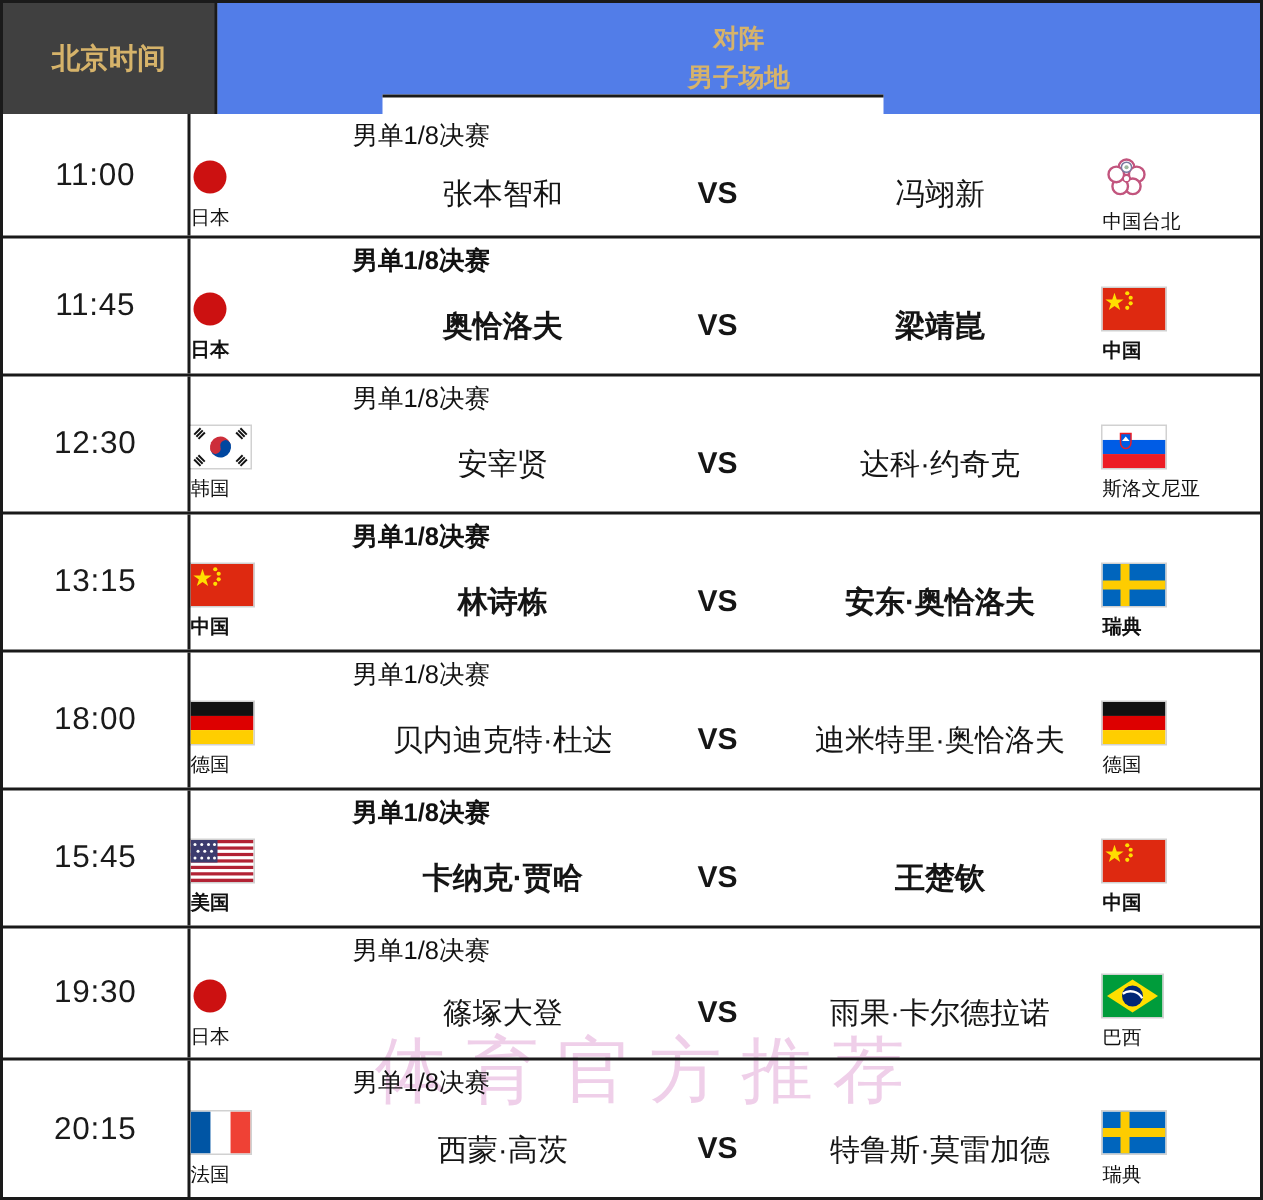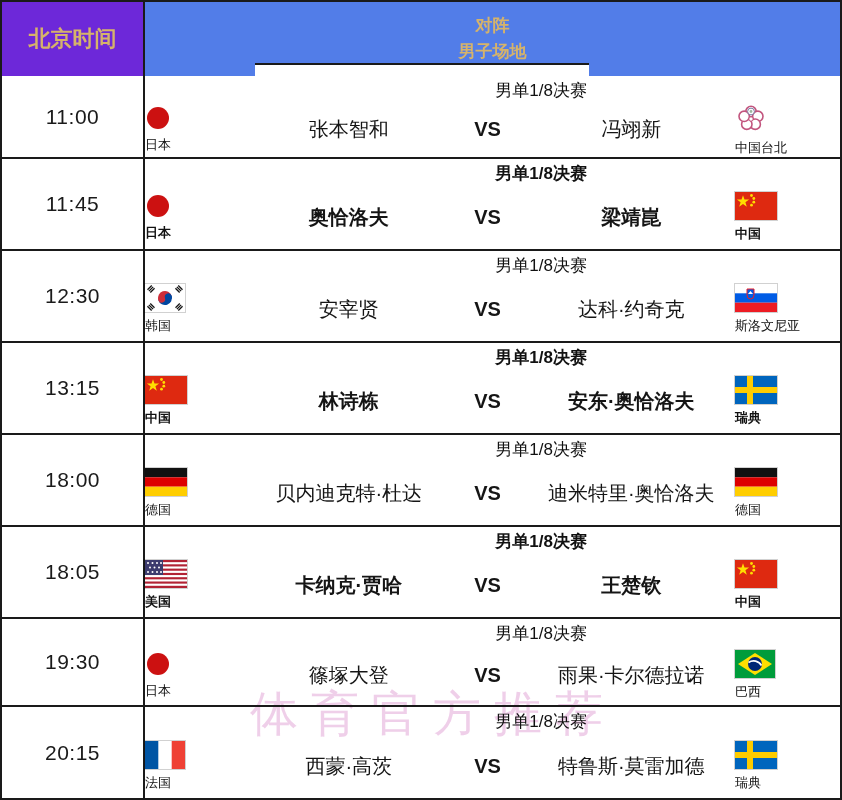--- a/index.html
+++ b/index.html
@@ -1,37 +1,37 @@
 <!DOCTYPE html>
 <html><head>
 <meta charset="utf-8">
 <style>
   html,body{margin:0;padding:0;background:#fff;}
   body{width:842px;height:800px;font-family:"Liberation Sans",sans-serif;}
   .table{position:relative;width:842px;height:800px;box-sizing:border-box;
          border:2px solid #1a1a1a;background:#fff;overflow:hidden;}
   
   .header-row{display:flex;height:74px;}
-  .time-header{width:143px;background:#6d28d9;color:#D6B36A;font-weight:700;
-               font-size:22px;display:flex;align-items:center;justify-content:center;
+  .time-header{width:143px;background:#404040;color:#D6B36A;font-weight:700;
+               font-size:19px;display:flex;align-items:center;justify-content:center;
                border-right:2px solid #1a1a1a;box-sizing:border-box;}
   .venue-header{flex:1;background:#527DE8;color:#D6B36A;font-weight:700;font-size:17px;
                 text-align:center;display:flex;flex-direction:column;justify-content:center;
                 line-height:1.55;}
   .header-tab{position:absolute;left:253px;top:61px;width:334px;height:13px;
               background:#fff;border-top:2px solid #1a1a1a;box-sizing:border-box;z-index:3;}
   
   #rows{position:relative;z-index:2;}
   .row{display:flex;box-sizing:border-box;background:transparent;position:relative;z-index:2;}
   .row + .row{border-top:2px solid #1a1a1a;}
-  .time-cell{width:143px;border-right:2px solid #1a1a1a;box-sizing:border-box;
+  .time-cell{width:125px;border-right:2px solid #1a1a1a;box-sizing:border-box;
              display:flex;align-items:center;justify-content:center;
              font-size:21px;color:#1a1a1a;letter-spacing:.5px;}
   .match-cell{flex:1;display:flex;flex-direction:column;min-width:0;}
-  .round-title{width:334px;margin-left:108px;text-align:right;font-size:17px;
+  .round-title{width:334px;margin-left:108px;text-align:left;font-size:17px;
                color:#111;padding-top:3px;}
   .match-line{flex:1;display:flex;align-items:center;}
   .flag-zone{width:105px;display:flex;flex-direction:column;align-items:flex-start;
              justify-content:center;gap:5px;}
   .country{font-size:13px;color:#111;}
   .pname{flex:1;text-align:center;font-size:20px;color:#151515;white-space:nowrap;}
   .p2{flex:1.05;}
   .vs{width:80px;text-align:center;font-size:20px;font-weight:600;color:#151515;}
   .row.emph .round-title,.row.emph .pname,.row.emph .vs,.row.emph .country{font-weight:700;}
   .flag{display:flex;align-items:center;justify-content:center;line-height:0;}
@@ -247,21 +247,21 @@
                   <rect y="18.7" width="42" height="9.3" fill="#FFCE00"></rect>
                 </svg>
               </span>
           <span class="country">德国</span>
         </div>
       </div>
     </div>
   </div>
 
   <div class="row emph" style="height: 92px;">
-    <div class="time-cell">18:05</div>
+    <div class="time-cell">15:45</div>
     <div class="match-cell">
       <div class="round-title">男单1/8决赛</div>
       <div class="match-line">
         <div class="flag-zone">
           <span class="flag">
                 <svg width="42" height="28" viewBox="0 0 42 28" class="bordered">
                   <rect width="42" height="28" fill="#fff"></rect>
                   <g fill="#B22234">
                     <rect y="0" width="42" height="2.15"></rect>
                     <rect y="4.3" width="42" height="2.15"></rect>

